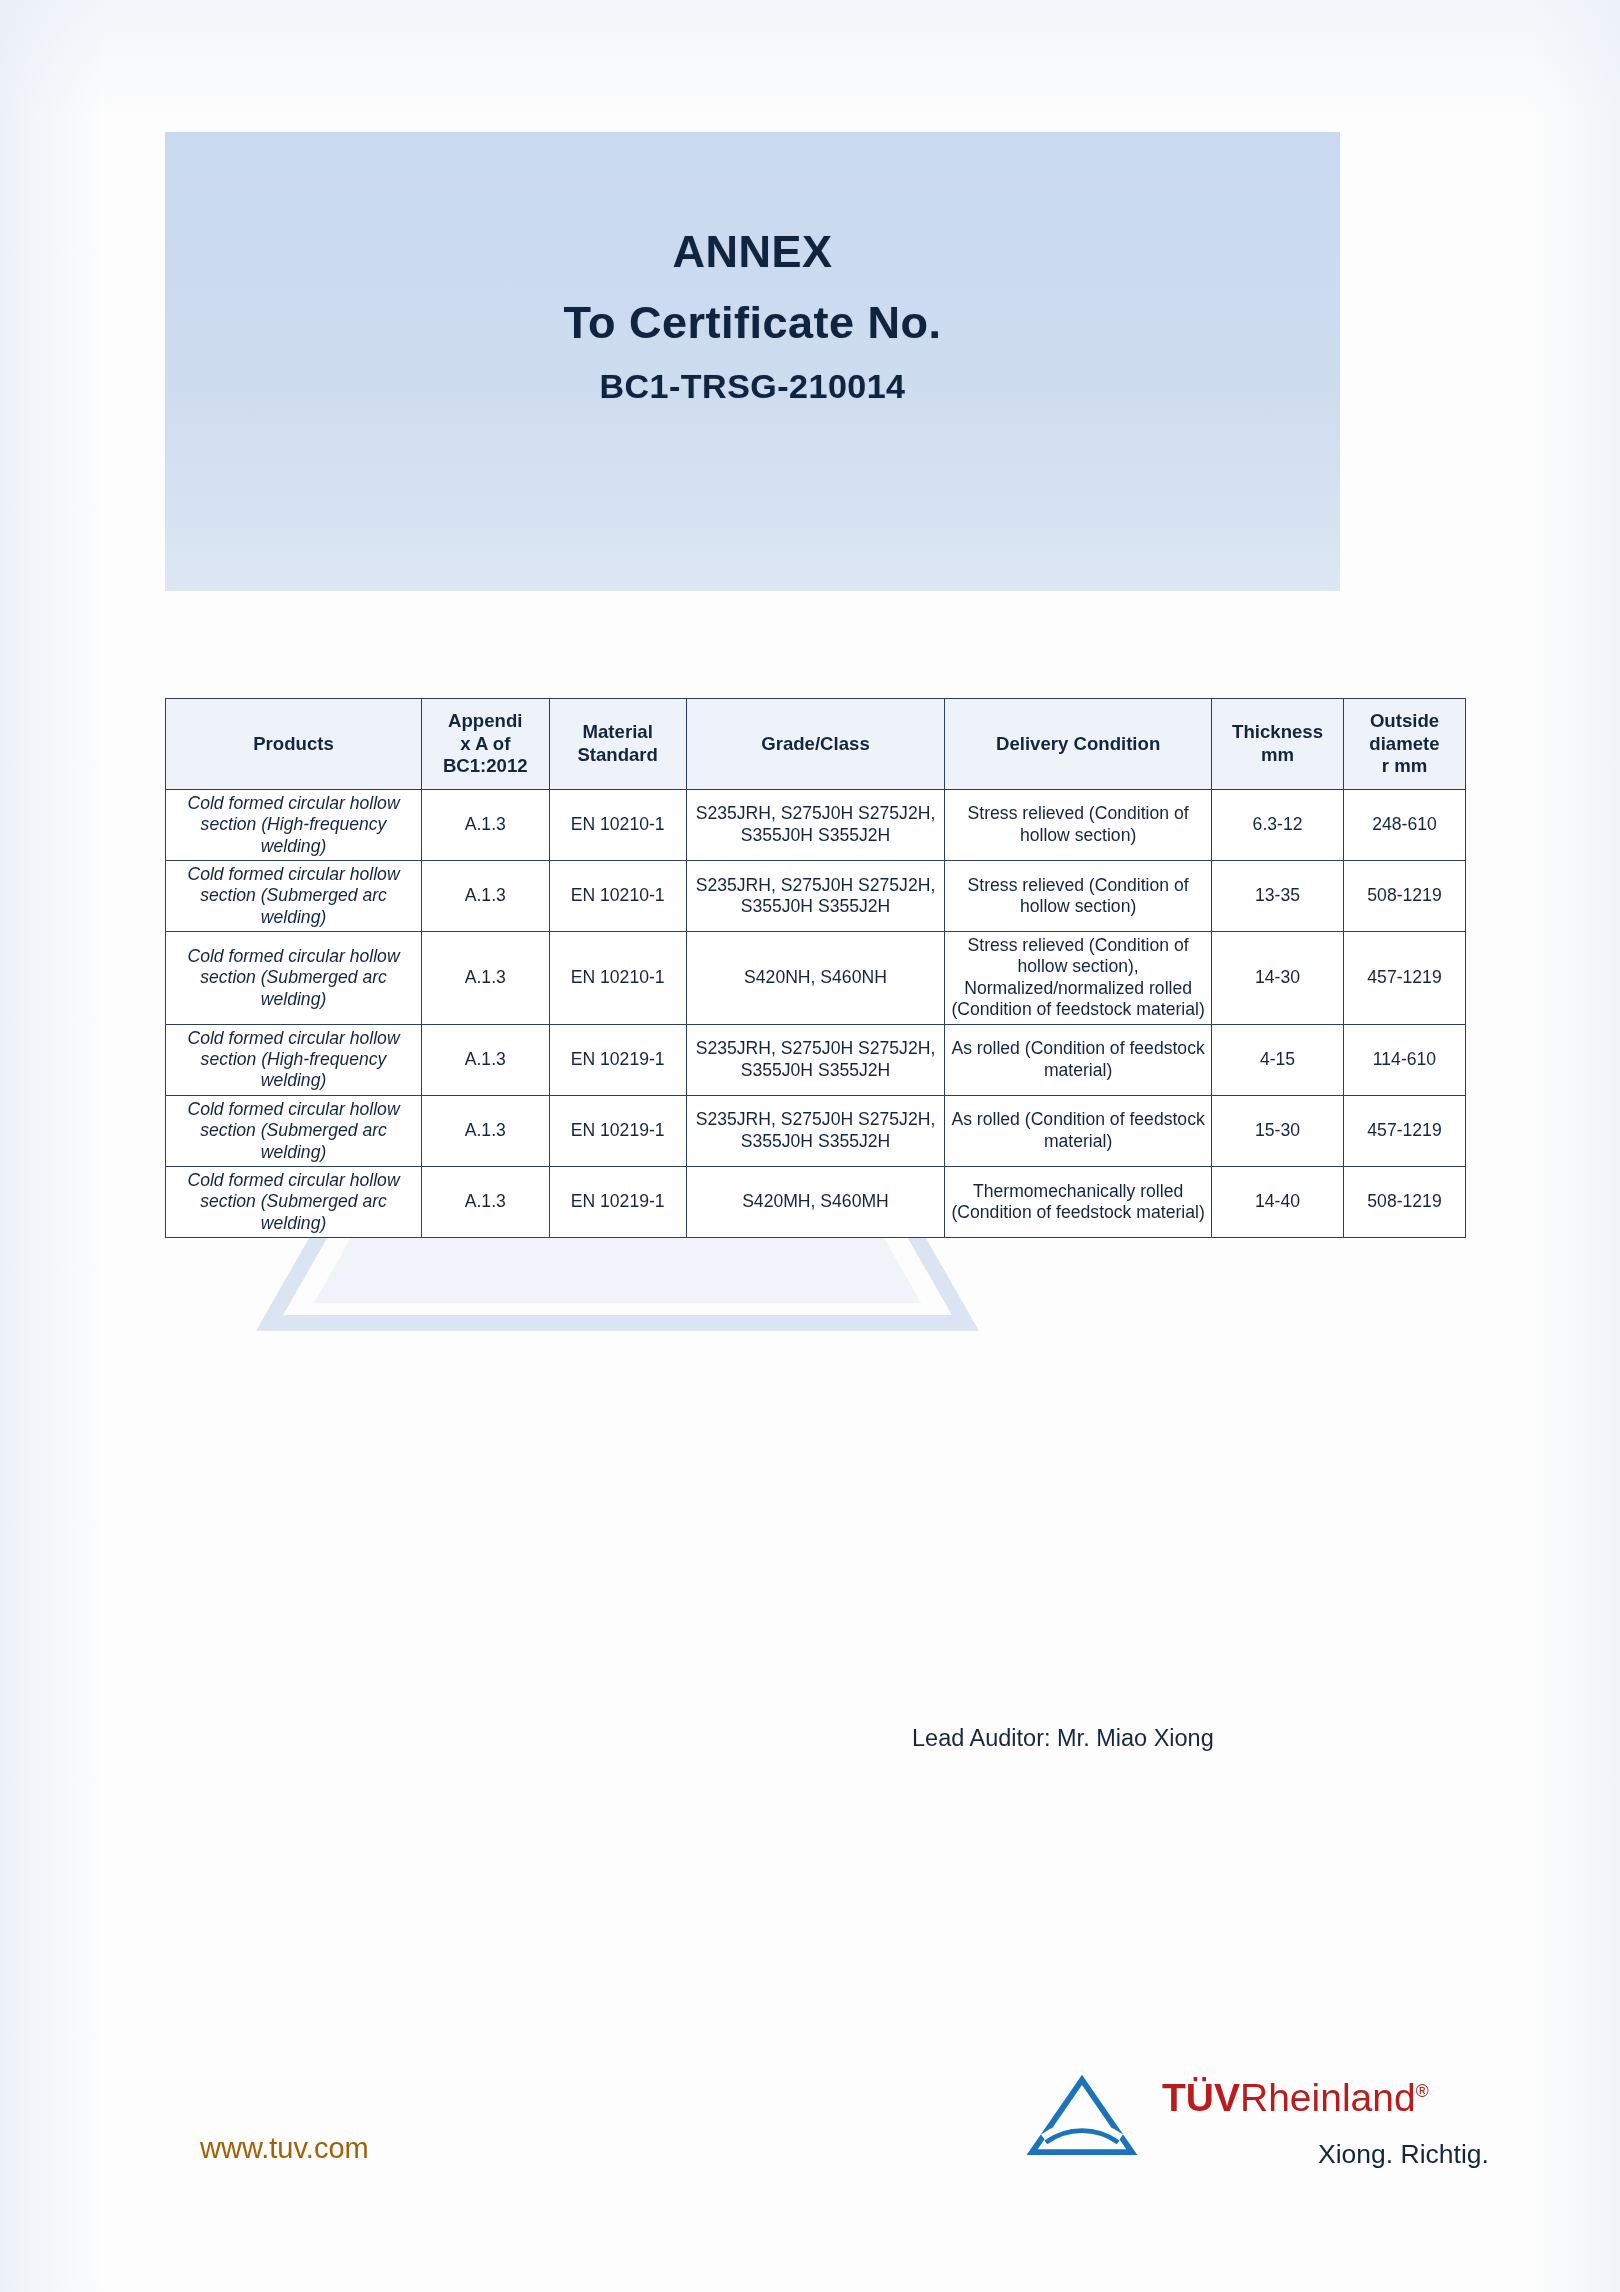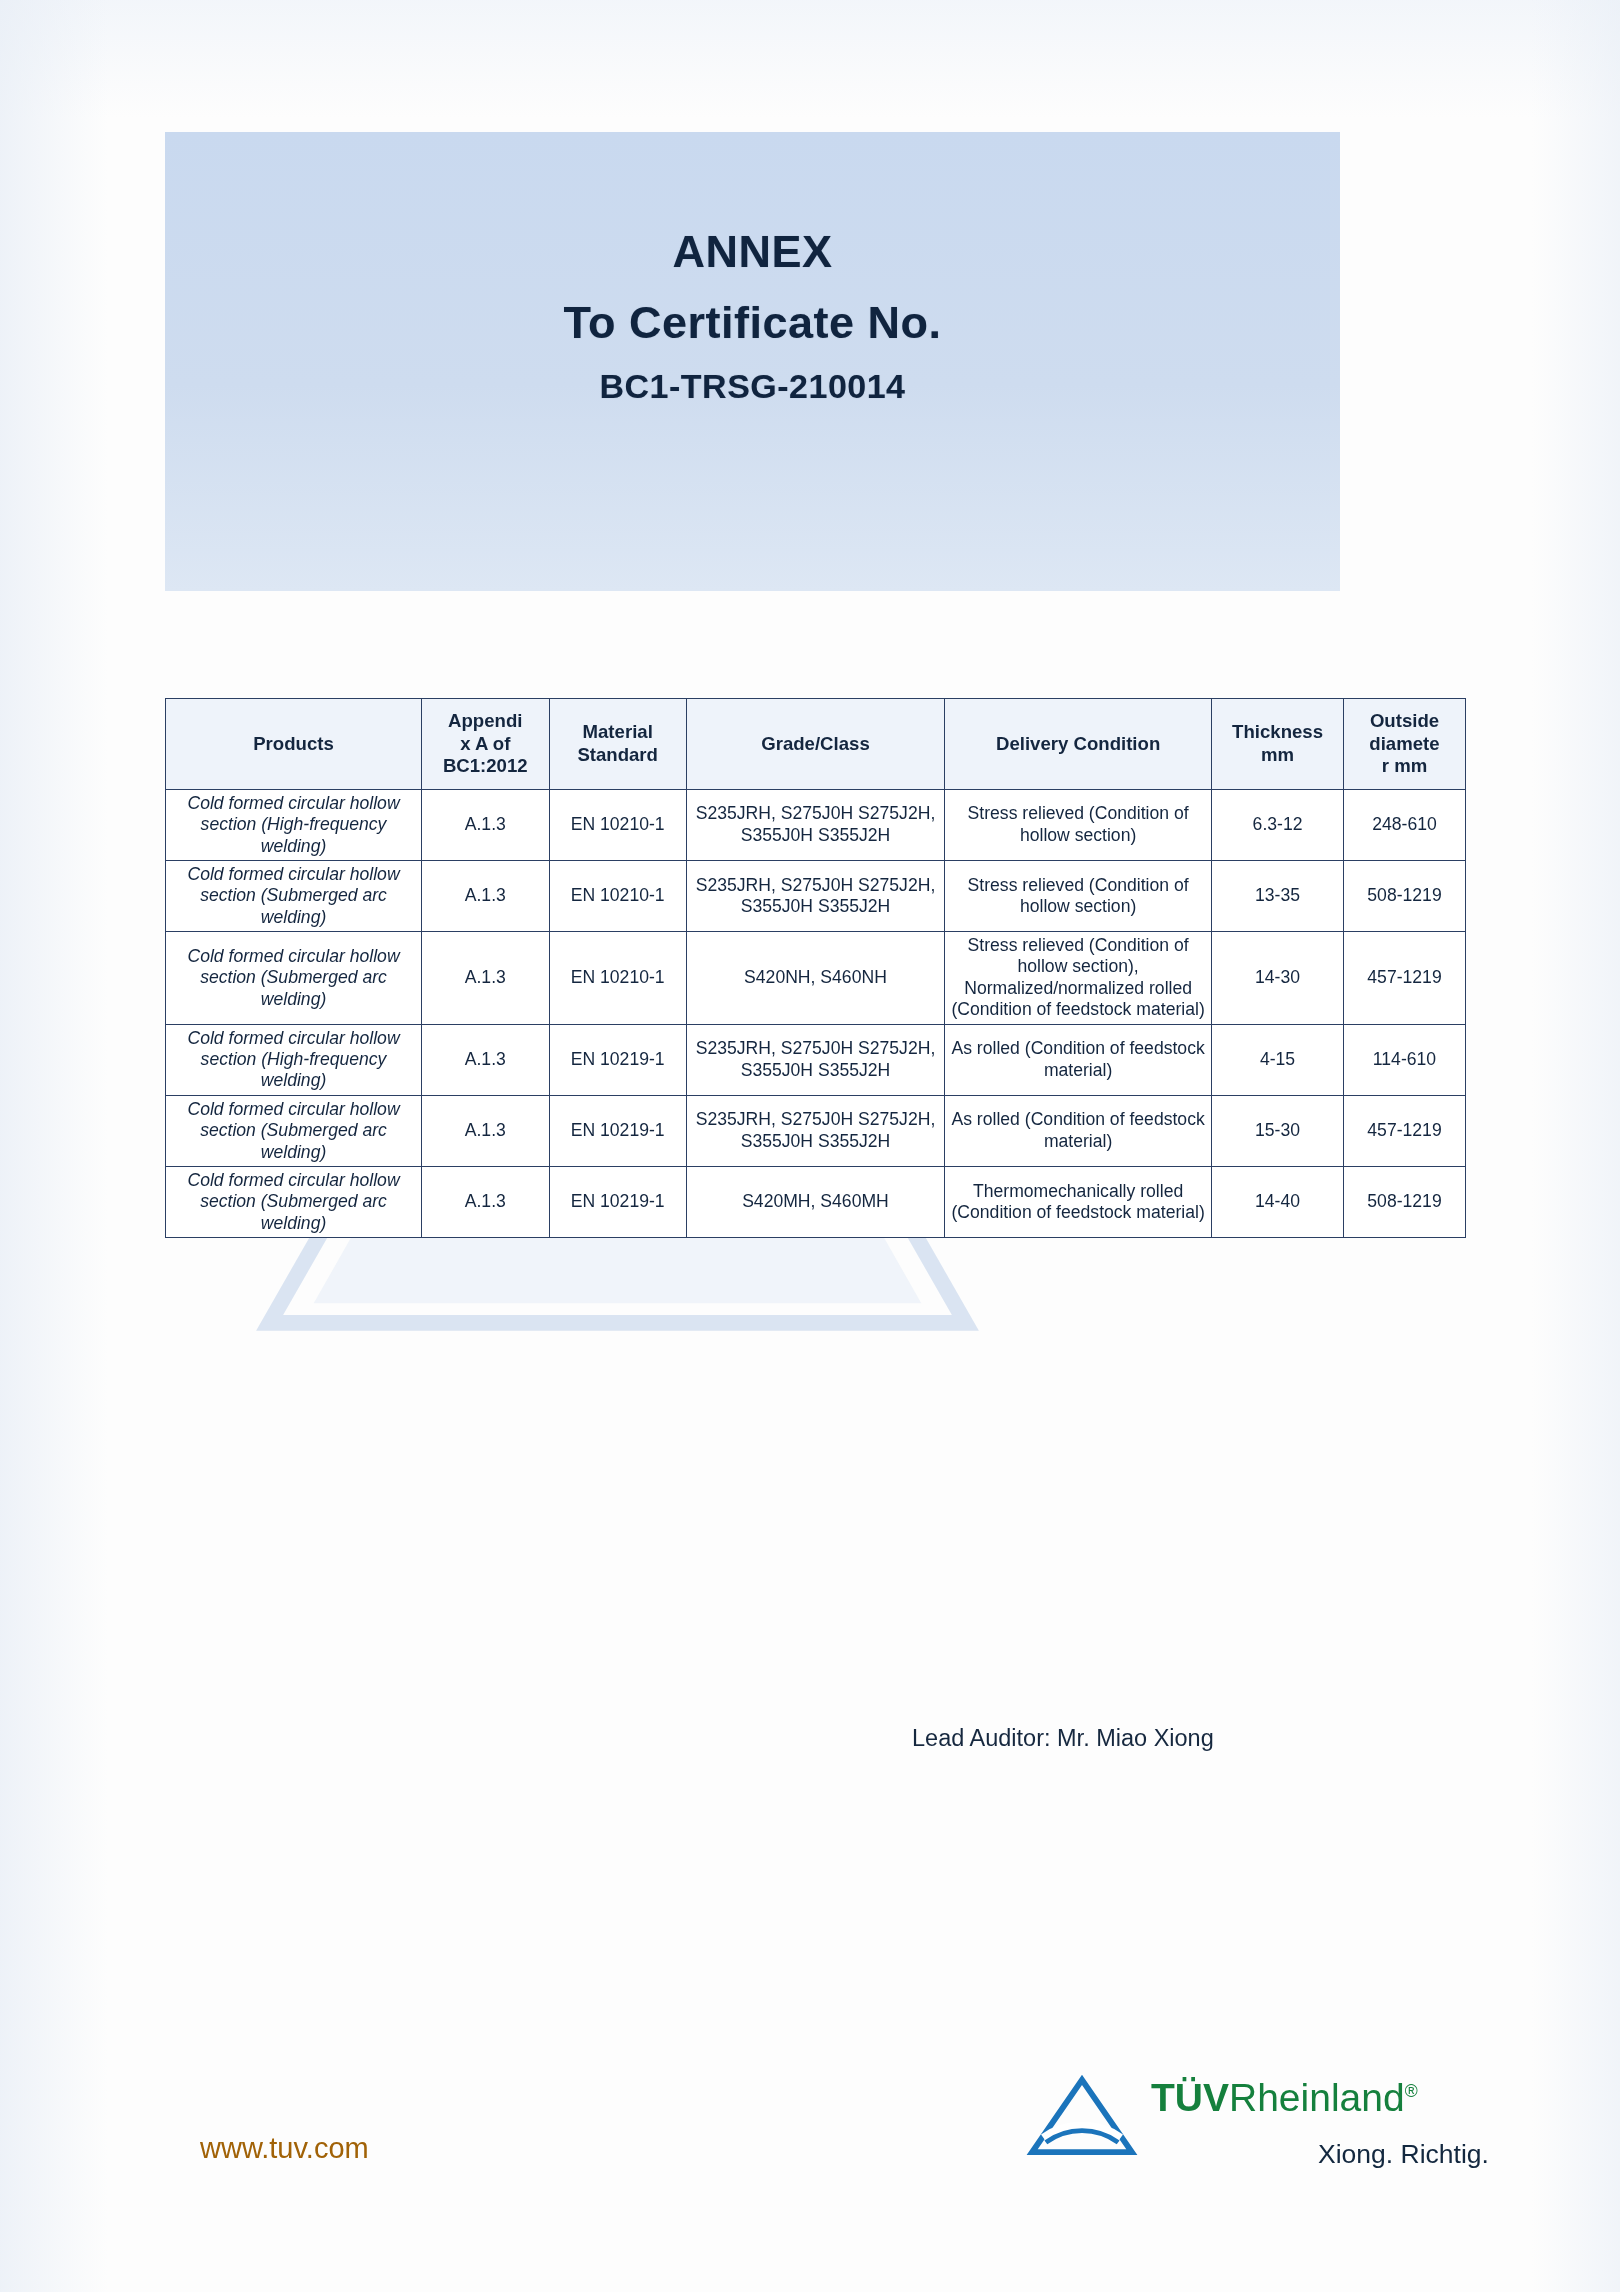--- a/index.html
+++ b/index.html
@@ -156,24 +156,24 @@
   }
   #footer-logo .tuv-mark {
     position: absolute;
     left: 0;
     top: 5.9px;
     width: 116px;
     height: 84px;
   }
   #footer-logo .tuv-name {
     position: absolute;
-    left: 127px;
+    left: 138px;
     top: 7.8px;
     font-size: 39px;
-    color: #15803d;
+    color: #b91c1c;
     white-space: nowrap;
   }
   #footer-logo .tuv-name .bold {
     font-weight: bold;
   }
   #footer-logo .tuv-reg {
     font-size: 17.6px;
     vertical-align: super;
   }
   #footer-logo .tuv-slogan {

